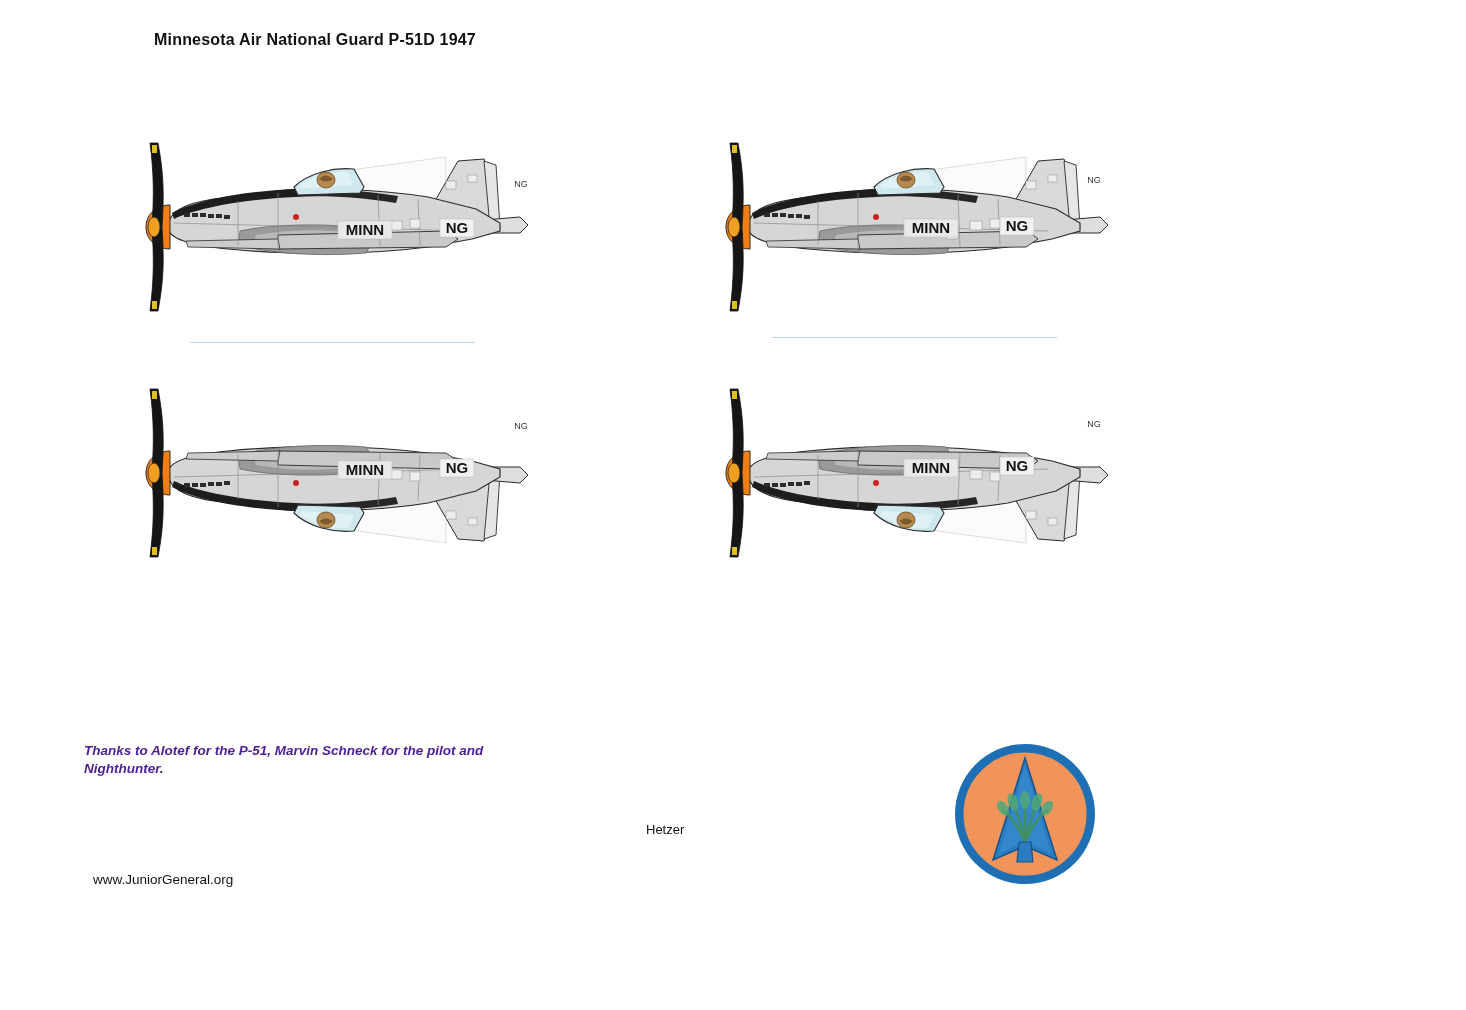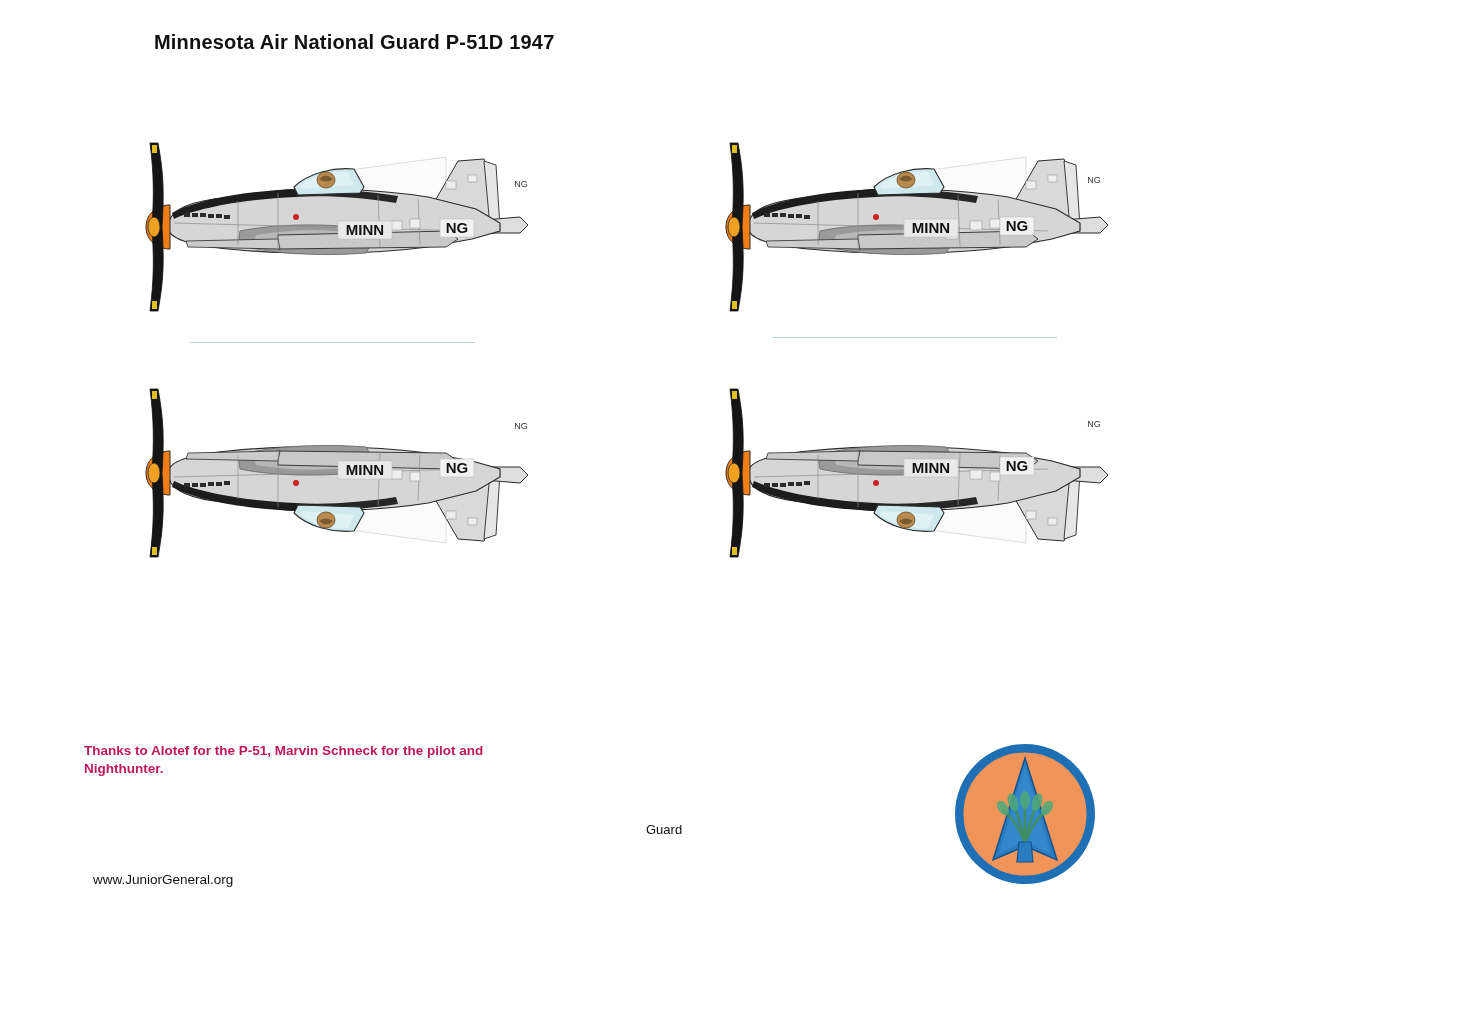--- a/index.html
+++ b/index.html
@@ -5,25 +5,25 @@
   html,body{margin:0;padding:0;}
   body{
     width:1466px;height:1010px;background:#ffffff;
     font-family:"Liberation Sans", sans-serif;
     position:relative;overflow:hidden;
   }
   .page{position:absolute;inset:0;}
 
   .title{
     position:absolute;left:154px;top:31px;
-    font-size:20px;font-weight:bold;color:#111;letter-spacing:0.2px;
+    font-size:16px;font-weight:bold;color:#111;letter-spacing:0.2px;
   }
   .credit{
     position:absolute;left:84px;top:742px;width:430px;
-    font-size:13.5px;font-weight:bold;color:#be185d;line-height:1.35;
+    font-size:13.5px;font-weight:bold;color:#4c1d95;line-height:1.35;font-style:italic;
   }
   .artist{
     position:absolute;left:646px;top:822px;
     font-size:13px;color:#111;
   }
   .site{
     position:absolute;left:93px;top:872px;
     font-size:13.5px;font-weight:normal;color:#111;
   }
 
@@ -179,21 +179,21 @@
         </g>
         <text x="386" y="42" font-family="Liberation Sans, sans-serif" font-size="9" fill="#333" text-anchor="middle">NG</text>
       </g>
     </svg>
   </div>
 
   <div class="guideline g1"></div>
   <div class="guideline g2"></div>
 
   <div class="credit">Thanks to Alotef  for the P-51, Marvin Schneck for the pilot and Nighthunter.</div>
-  <div class="artist">Guard</div>
+  <div class="artist">Hetzer</div>
   <div class="site">www.JuniorGeneral.org</div>
 
   <div class="patch">
     <svg viewBox="0 0 145 145" xmlns="http://www.w3.org/2000/svg">
       <circle cx="72" cy="72" r="70" fill="#1f6fb5"></circle>
       <circle cx="72" cy="72" r="63" fill="#f0945a"></circle>
       <path d="M72 16 L104 118 L72 104 L40 118 Z" fill="#2a7cc0" stroke="#15538c" stroke-width="1.5"></path>
       <path d="M72 24 L98 112 L72 99 L46 112 Z" fill="#3a8bd0" opacity="0.75"></path>
       <g stroke="#3f8f63" stroke-width="2.6" fill="none" stroke-linecap="round">
         <path d="M72 100 C66 86 60 76 50 68"></path>

